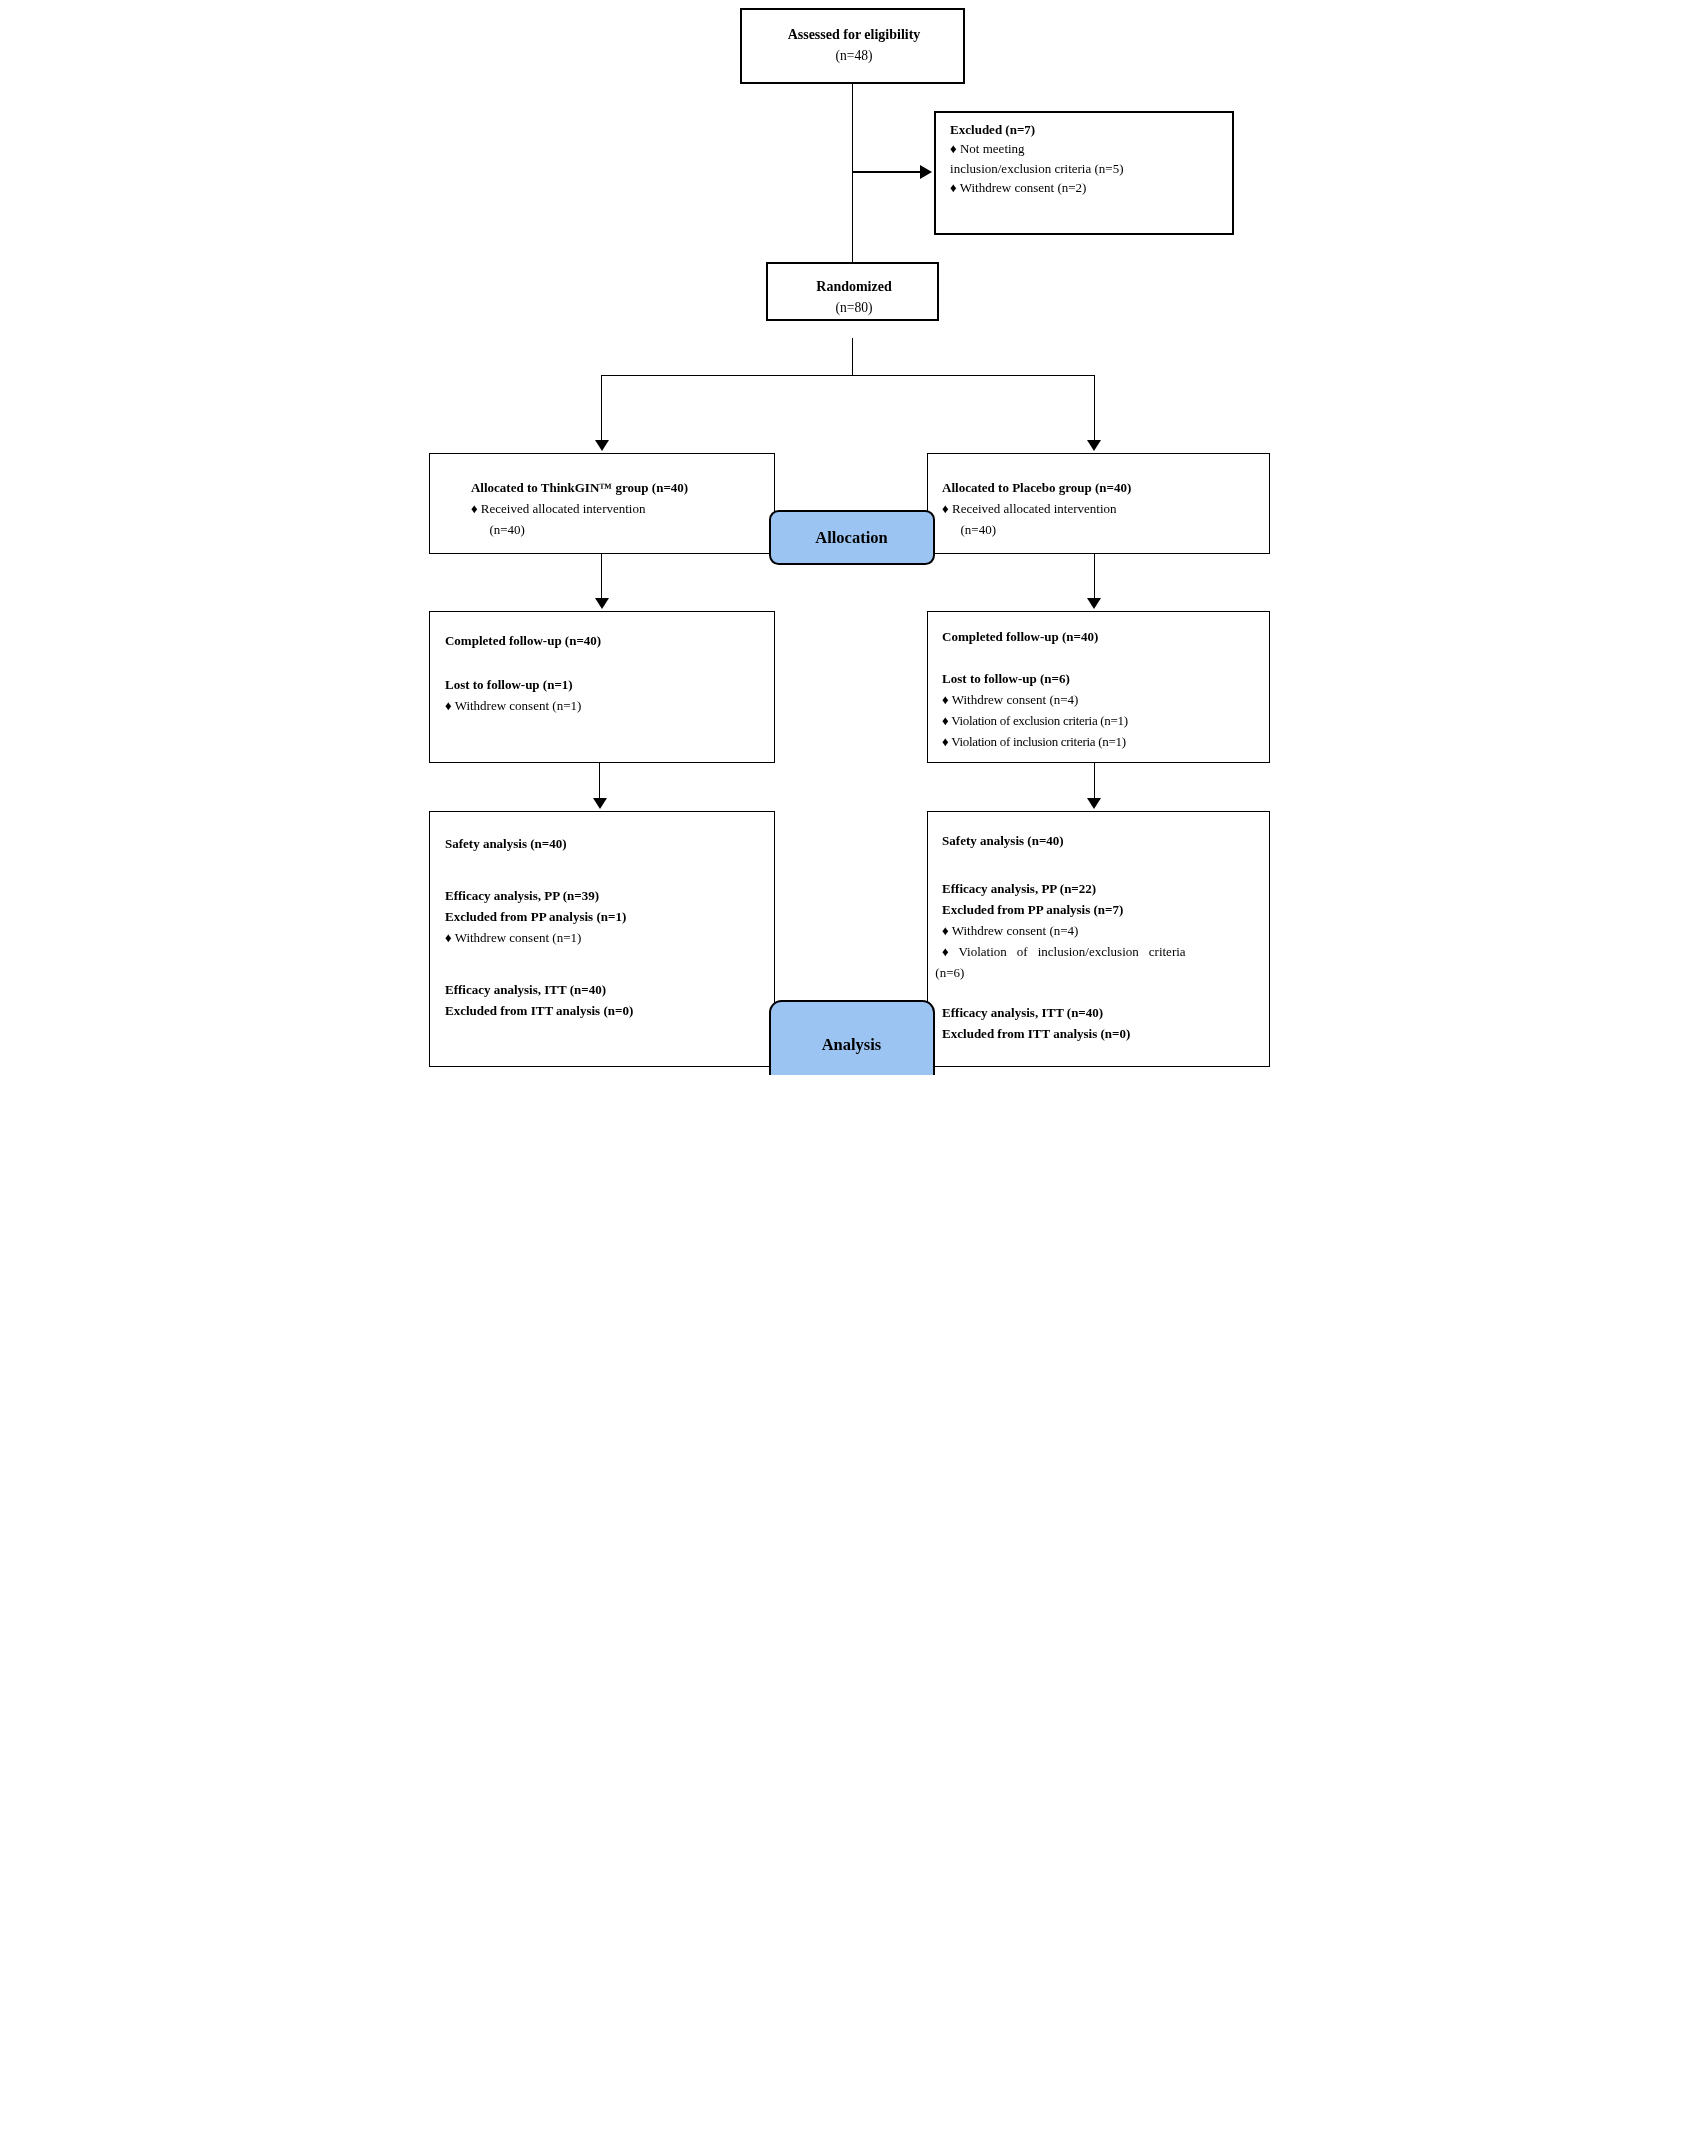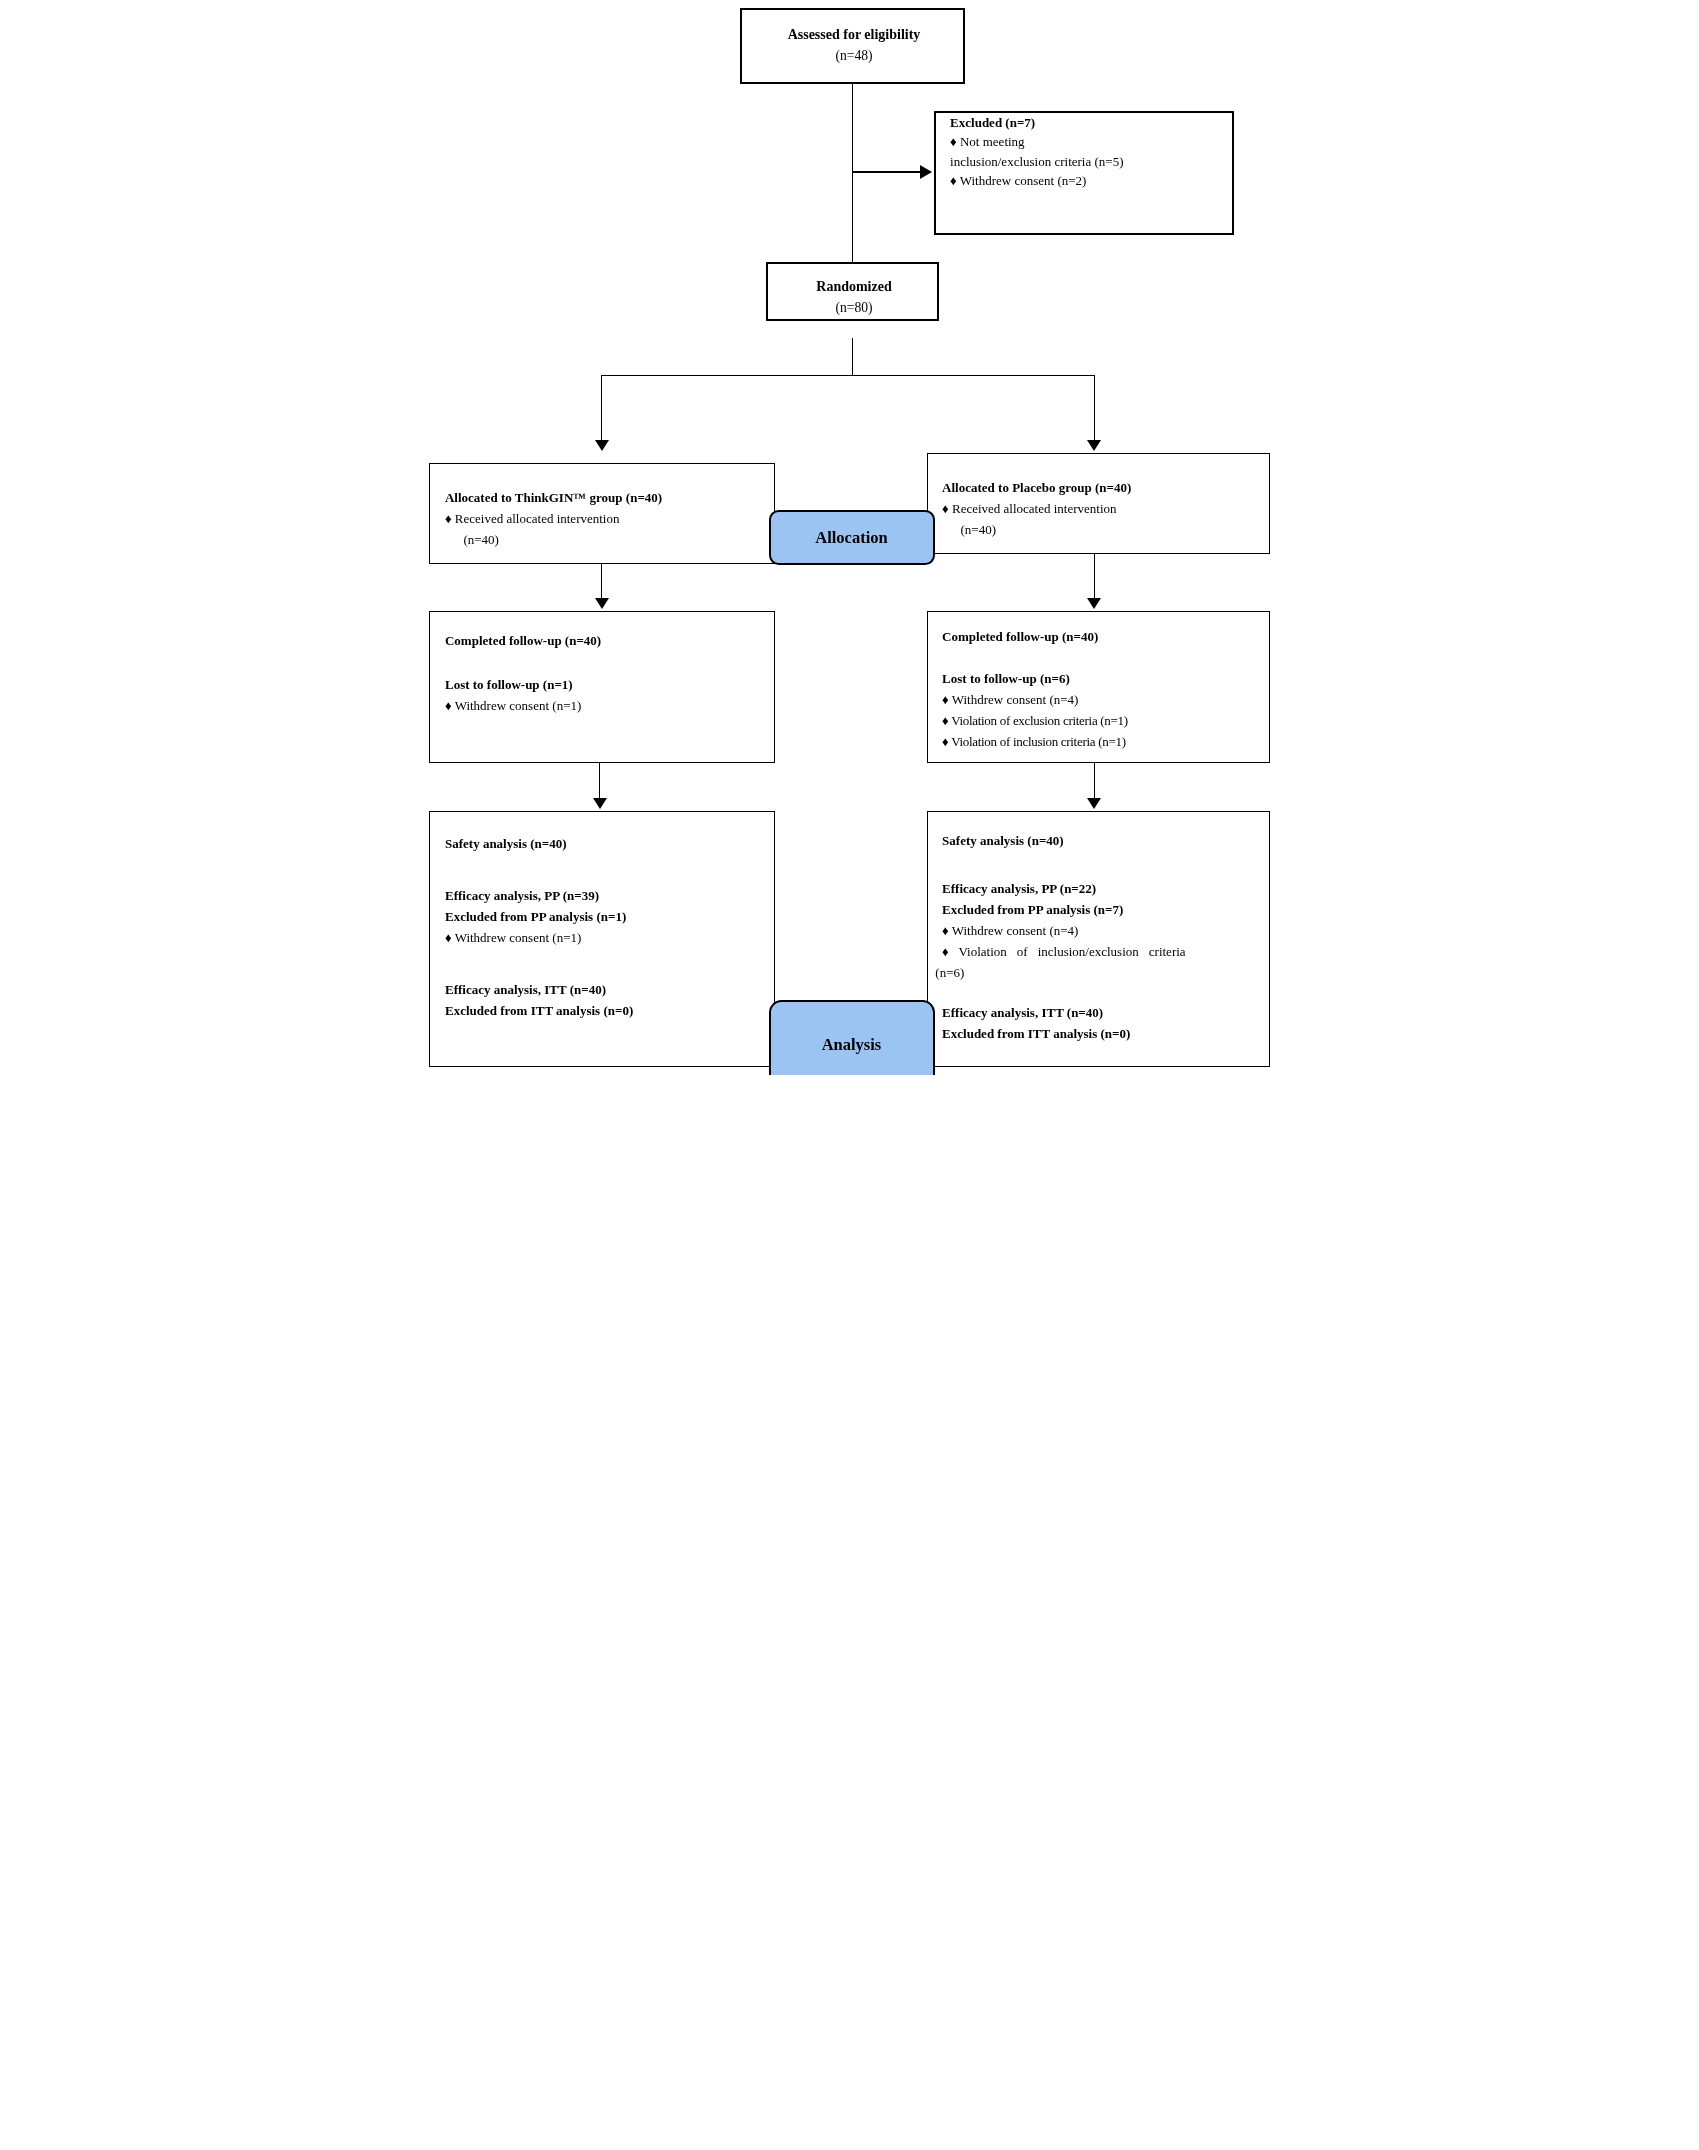--- a/index.html
+++ b/index.html
@@ -80,33 +80,33 @@
   <div class="vline" style="left:174px; top:763px; width:1.5px; height:37px;"></div>
   <div class="arr-d" style="left:168px; top:798px;"></div>
   <div class="vline" style="left:669px; top:763px; width:1.5px; height:37px;"></div>
   <div class="arr-d" style="left:662px; top:798px;"></div>
 
   <div class="box thick center c" style="left:315px; top:7.8px; width:225px; height:76px; padding-top:14.6px;">
     <div class="ln title">Assessed for eligibility</div>
     <div class="ln" style="font-size:13.6px;">(n=48)</div>
   </div>
 
-  <div class="box thick lh40" style="left:509px; top:111px; width:300px; height:124px; padding-top:0;">
+  <div class="box thick lh40" style="left:509px; top:111px; width:300px; height:124px; padding-top:7px;">
     <div class="ln b">Excluded (n=7)</div>
     <div class="ln">♦ Not meeting</div>
     <div class="ln">inclusion/exclusion criteria (n=5)</div>
     <div class="ln">♦ Withdrew consent (n=2)</div>
   </div>
 
   <div class="box thick center c" style="left:341px; top:262px; width:173px; height:59px; padding-top:11.7px;">
     <div class="ln title">Randomized</div>
     <div class="ln" style="font-size:13.6px;">(n=80)</div>
   </div>
 
-  <div class="box" style="left:4.9px; top:463px; width:346px; height:101px; padding-top:23px;">
+  <div class="box" style="left:4.9px; top:453px; width:346px; height:101px; padding-top:23px;padding-left:26px;">
     <div class="ln b">Allocated to ThinkGIN™ group (n=40)</div>
     <div class="ln">♦ Received allocated intervention</div>
     <div class="ln ind">(n=40)</div>
   </div>
 
   <div class="stage" style="left:344px; top:478px; width:166px; height:55px; border-radius:9.7px;">
     <span>Allocation</span>
   </div>
 
   <div class="box" style="left:502px; top:453px; width:343px; height:101px; padding-top:23px;">

